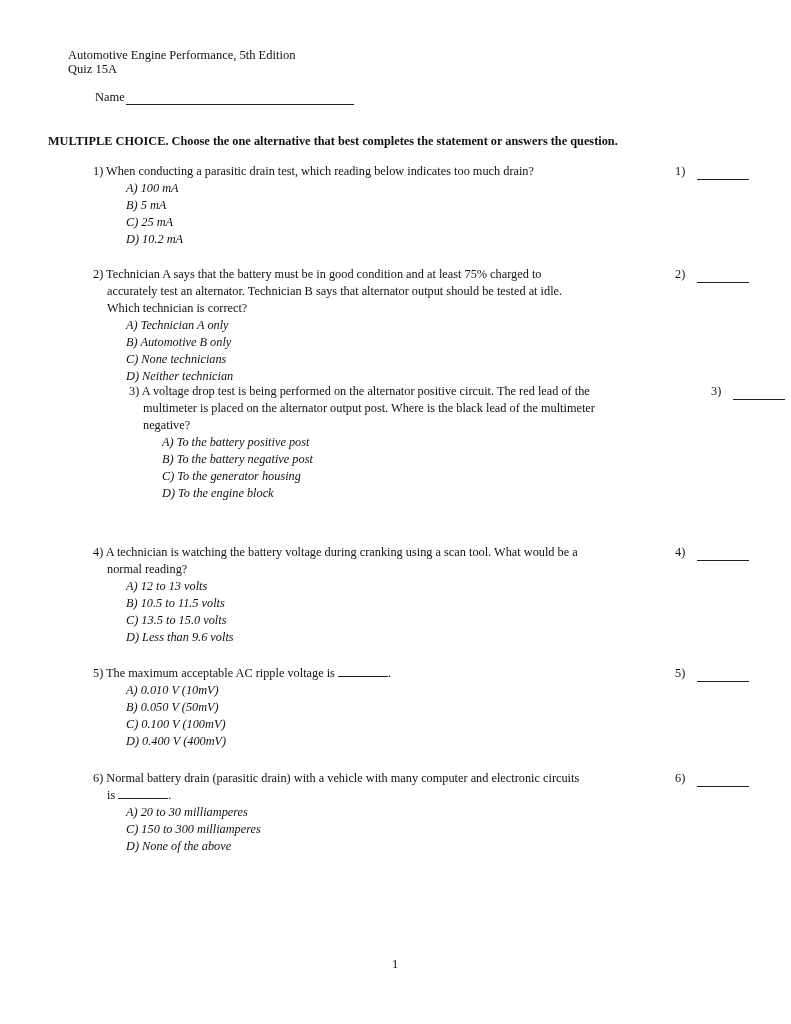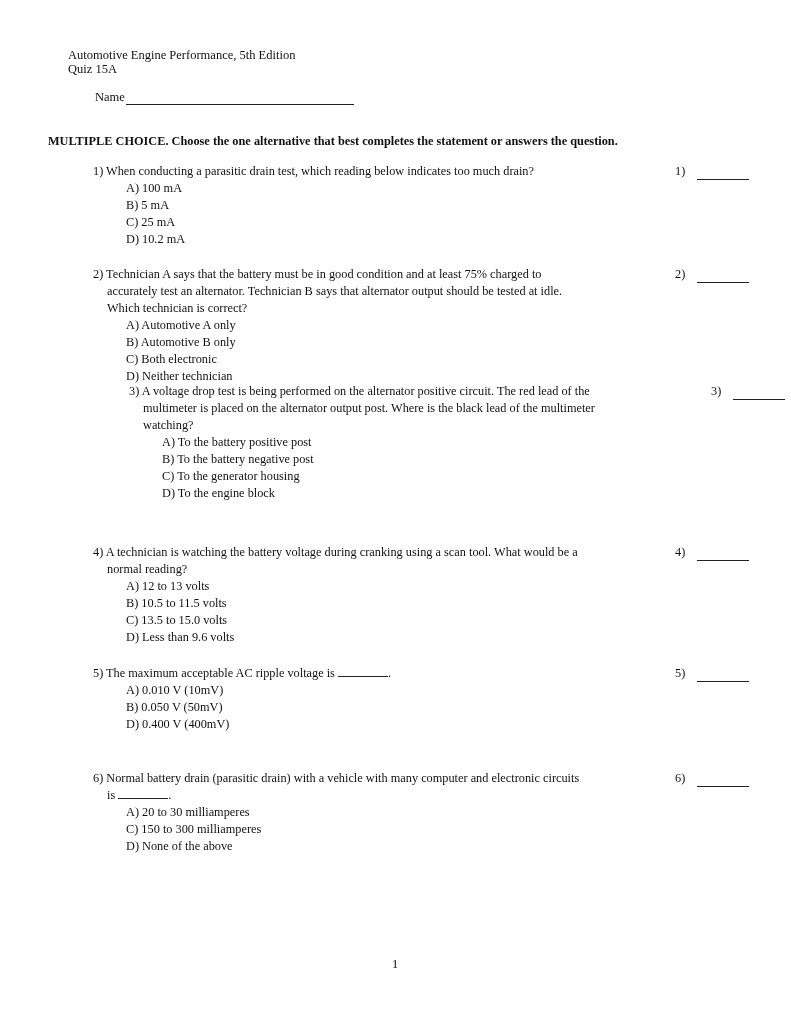--- a/index.html
+++ b/index.html
@@ -10,21 +10,21 @@
   }
   .header { position: absolute; left: 48px; top: 48px; font-size: 12.5px; line-height: 14px; margin-left: 20px; }
   .name-row { position: absolute; left: 48px; top: 90px; font-size: 12.5px; display: flex; align-items: flex-end; margin-left: 47px; }
   .name-line { display: inline-block; width: 228px; border-bottom: 1px solid #222; height: 12px; margin-left: 1px; }
   .instructions { position: absolute; left: 48px; top: 134px; font-size: 12.3px; font-weight: bold; white-space: nowrap; }
   .question { position: absolute; left: 93px; width: 660px; font-size: 12.3px; line-height: 17px; }
   .q-stem { width: 570px; }
   .q-stem .indent { padding-left: 14px; }
   .q-num-right { position: absolute; left: 582px; top: 0; display: flex; align-items: flex-end; }
   .answer-line { display: inline-block; width: 52px; border-bottom: 1.2px solid #222; height: 12px; margin-left: 12px; }
-  .options { padding-left: 33px; }
+  .options { padding-left: 33px; font-style: italic; }
   .option { height: 17px; }
   .blank-inline { display: inline-block; width: 50px; border-bottom: 1px solid #222; height: 11px; }
   .page-number { position: absolute; left: 392px; top: 957px; font-size: 12.5px; }
 </style>
 </head>
 <body>
 
 <div class="header">
   <div>Automotive Engine Performance, 5th Edition</div>
   <div>Quiz 15A</div>
@@ -58,32 +58,32 @@
   <div class="q-stem">
     <div><span>2)</span> <span>Technician A says that the battery must be in good condition and at least 75% charged to</span></div>
     <div class="indent">accurately test an alternator. Technician B says that alternator output should be tested at idle.</div>
     <div class="indent">Which technician is correct?</div>
   </div>
   <div class="q-num-right">
     <span>2)</span>
     <span class="answer-line"></span>
   </div>
   <div class="options">
-    <div class="option">A) Automotive A only</div>
+    <div class="option">A) Technician A only</div>
     <div class="option">B) Automotive B only</div>
-    <div class="option">C) Both electronic</div>
+    <div class="option">C) None technicians</div>
     <div class="option">D) Neither technician</div>
   </div>
 </div>
 
 <div class="question" style="top:383px;margin-left:36px;">
   <div class="q-stem">
     <div><span>3)</span> <span>A voltage drop test is being performed on the alternator positive circuit. The red lead of the</span></div>
     <div class="indent">multimeter is placed on the alternator output post. Where is the black lead of the multimeter</div>
-    <div class="indent">watching?</div>
+    <div class="indent">negative?</div>
   </div>
   <div class="q-num-right">
     <span>3)</span>
     <span class="answer-line"></span>
   </div>
   <div class="options">
     <div class="option">A) To the battery positive post</div>
     <div class="option">B) To the battery negative post</div>
     <div class="option">C) To the generator housing</div>
     <div class="option">D) To the engine block</div>
@@ -113,20 +113,21 @@
     <span>The maximum acceptable AC ripple voltage is</span>
     <span class="blank-inline"></span><span>.</span>
   </div>
   <div class="q-num-right">
     <span>5)</span>
     <span class="answer-line"></span>
   </div>
   <div class="options">
     <div class="option">A) 0.010 V (10mV)</div>
     <div class="option">B) 0.050 V (50mV)</div>
+    <div class="option">C) 0.100 V (100mV)</div>
     <div class="option">D) 0.400 V (400mV)</div>
   </div>
 </div>
 
 <div class="question" style="top:770px;">
   <div class="q-stem">
     <div><span>6)</span> <span>Normal battery drain (parasitic drain) with a vehicle with many computer and electronic circuits</span></div>
     <div class="indent"><span>is</span> <span class="blank-inline"></span><span>.</span></div>
   </div>
   <div class="q-num-right">

